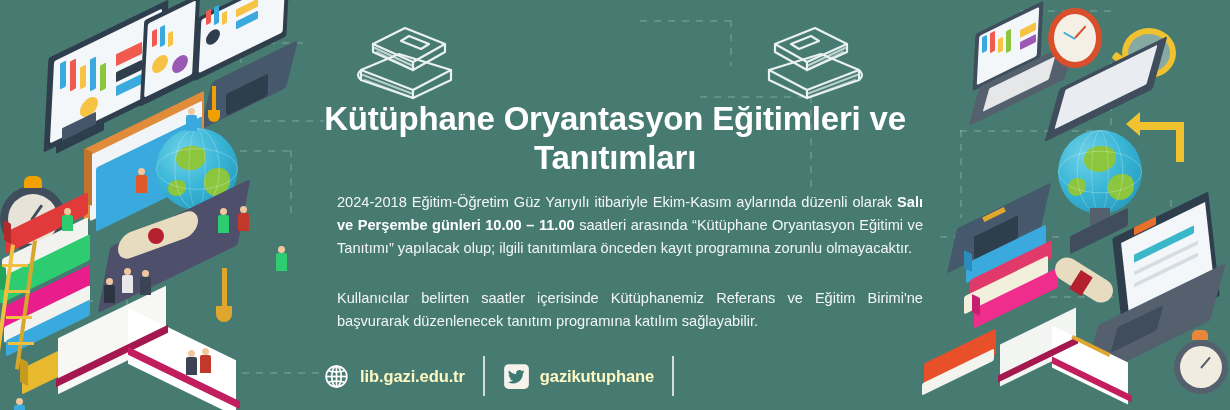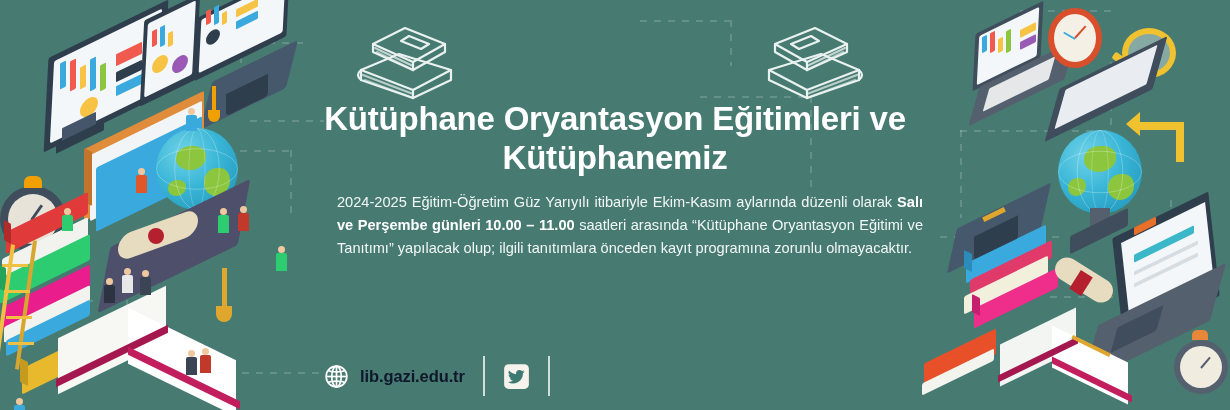--- a/index.html
+++ b/index.html
@@ -126,21 +126,21 @@
     gap: 0;
   }
   .fitem {
     display: flex;
     align-items: center;
     gap: 10px;
     padding: 0 18px;
     height: 40px;
   }
   .fitem .flabel {
-    color: #0f172a;
+    color: #fef9c3;
     font-size: 16.5px;
     font-weight: bold;
     white-space: nowrap;
     letter-spacing: -0.1px;
   }
   .fdiv {
     width: 2px;
     height: 40px;
     background: rgba(255,255,255,0.75);
     flex: none;
@@ -462,24 +462,25 @@
           <path d="M14 52 L52 36 L104 52 L66 72 Z"></path>
           <path d="M14 52 L14 62 L66 80 L66 72"></path>
           <path d="M104 52 L104 62 L66 80"></path>
           <path d="M16 57 L66 76" opacity=".7"></path>
           <path d="M18 62 L66 80" opacity=".55"></path>
           <path d="M14 52 Q8 57 14 62"></path>
         </svg>
       </div>
     </div>
 
-    <h1 class="title">Kütüphane Oryantasyon Eğitimleri ve Kütüphanemiz</h1>
-
-    <p class="para" id="para1"><span>2024-2025 Eğitim-Öğretim Güz Yarıyılı itibariyle Ekim-Kasım aylarında düzenli olarak </span><b>Salı ve Perşembe günleri 10.00 – 11.00</b><span> saatleri arasında “Kütüphane Oryantasyon Eğitimi ve Tanıtımı” yapılacak olup; ilgili tanıtımlara önceden kayıt programına zorunlu olmayacaktır.</span></p>
-
+    <h1 class="title">Kütüphane Oryantasyon Eğitimleri ve Tanıtımları</h1>
+
+    <p class="para" id="para1"><span>2024-2018 Eğitim-Öğretim Güz Yarıyılı itibariyle Ekim-Kasım aylarında düzenli olarak </span><b>Salı ve Perşembe günleri 10.00 – 11.00</b><span> saatleri arasında “Kütüphane Oryantasyon Eğitimi ve Tanıtımı” yapılacak olup; ilgili tanıtımlara önceden kayıt programına zorunlu olmayacaktır.</span></p>
+
+    <p class="para" id="para2">Kullanıcılar belirten saatler içerisinde Kütüphanemiz Referans ve Eğitim Birimi'ne başvurarak düzenlenecek tanıtım programına katılım sağlayabilir.</p>
 
     <div class="footer">
 
       <div class="fitem">
         <span>
           <svg class="ficon" viewBox="0 0 24 24" fill="none" stroke="#ffffff" stroke-width="1.5">
             <circle cx="12" cy="12" r="9.2"></circle>
             <ellipse cx="12" cy="12" rx="4.2" ry="9.2"></ellipse>
             <line x1="2.8" y1="12" x2="21.2" y2="12"></line>
             <line x1="12" y1="2.8" x2="12" y2="21.2"></line>
@@ -492,20 +493,21 @@
 
       <div class="fdiv"></div>
 
       <div class="fitem">
         <span>
           <svg class="ficon" viewBox="0 0 24 24">
             <rect x="1" y="1" width="22" height="22" rx="4" fill="#f5f3ec"></rect>
             <path fill="#3f7a72" d="M19.2 7.6c-.55.25-1.13.41-1.74.49.63-.38 1.1-.97 1.33-1.68-.59.35-1.24.6-1.93.74a3.04 3.04 0 0 0-5.18 2.77 8.62 8.62 0 0 1-6.26-3.17 3.04 3.04 0 0 0 .94 4.06c-.5-.02-.96-.15-1.37-.38v.04c0 1.47 1.05 2.7 2.44 2.98-.26.07-.53.1-.8.1-.2 0-.39-.02-.57-.05a3.05 3.05 0 0 0 2.84 2.11 6.1 6.1 0 0 1-3.78 1.3c-.25 0-.49-.01-.73-.04a8.6 8.6 0 0 0 4.66 1.37c5.59 0 8.65-4.63 8.65-8.65l-.01-.39a6.2 6.2 0 0 0 1.51-1.6z"></path>
           </svg>
         </span>
+        <span class="flabel">gazikutuphane</span>
       </div>
 
       <div class="fdiv"></div>
 
 
     </div>
   </div>
 </div>
 
 </body></html>

